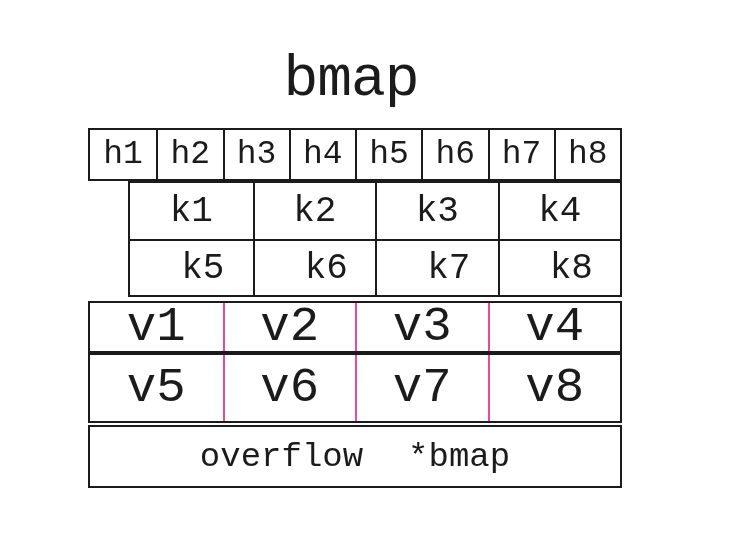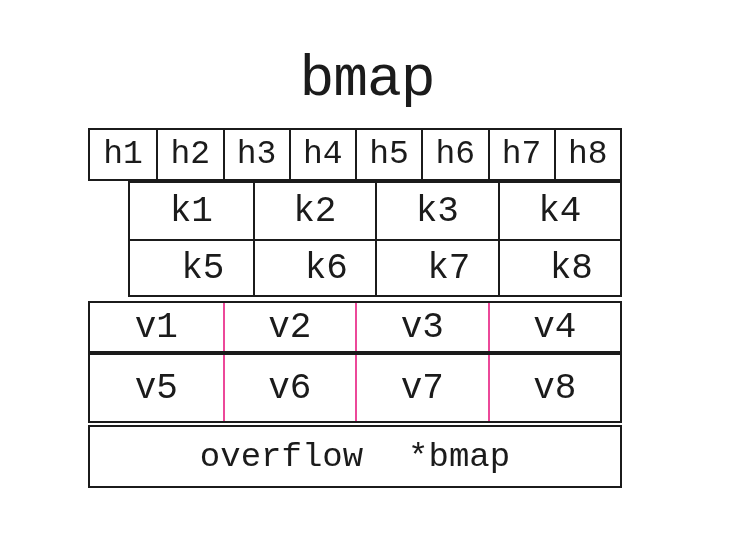--- a/index.html
+++ b/index.html
@@ -11,21 +11,21 @@
     position: relative;
     width: 741px;
     height: 536px;
     background: #ffffff;
     overflow: hidden;
     font-family: "Liberation Mono", "DejaVu Sans Mono", monospace;
     color: #1b1b1b;
   }
   .diagram-title {
     position: absolute;
-    left: 100px;
+    left: 84px;
     top: 48px;
     width: 534px;
     text-align: center;
     font-size: 58px;
     line-height: 1.1;
     letter-spacing: -1px;
     white-space: nowrap;
   }
   .bucket {
     position: absolute;
@@ -61,21 +61,21 @@
     margin-left: 40px;
   }
   .keys-block .cell { font-size: 36px; }
   .keys-block .cell:not(:nth-child(4n+1)) { border-left: 2px solid #1b1b1b; }
   .keys-block .cell:nth-child(n+5) { border-top: 2px solid #1b1b1b; padding-left: 23px; }
   
   .vals-row {
     display: grid;
     grid-template-columns: repeat(4, 1fr);
   }
-  .vals-row .cell { font-size: 36px; }
+  .vals-row .cell { font-size: 49px; }
   .vals-row .cell + .cell { border-left: 2px solid #ec4899; }
   .vals-row-1 { margin-top: 4px; height: 52px; }
   .vals-row-2 { margin-top: 0; height: 70px; }
   
   .overflow-box {
     margin-top: 2px;
     height: 63px;
     display: flex;
     align-items: center;
     justify-content: center;

